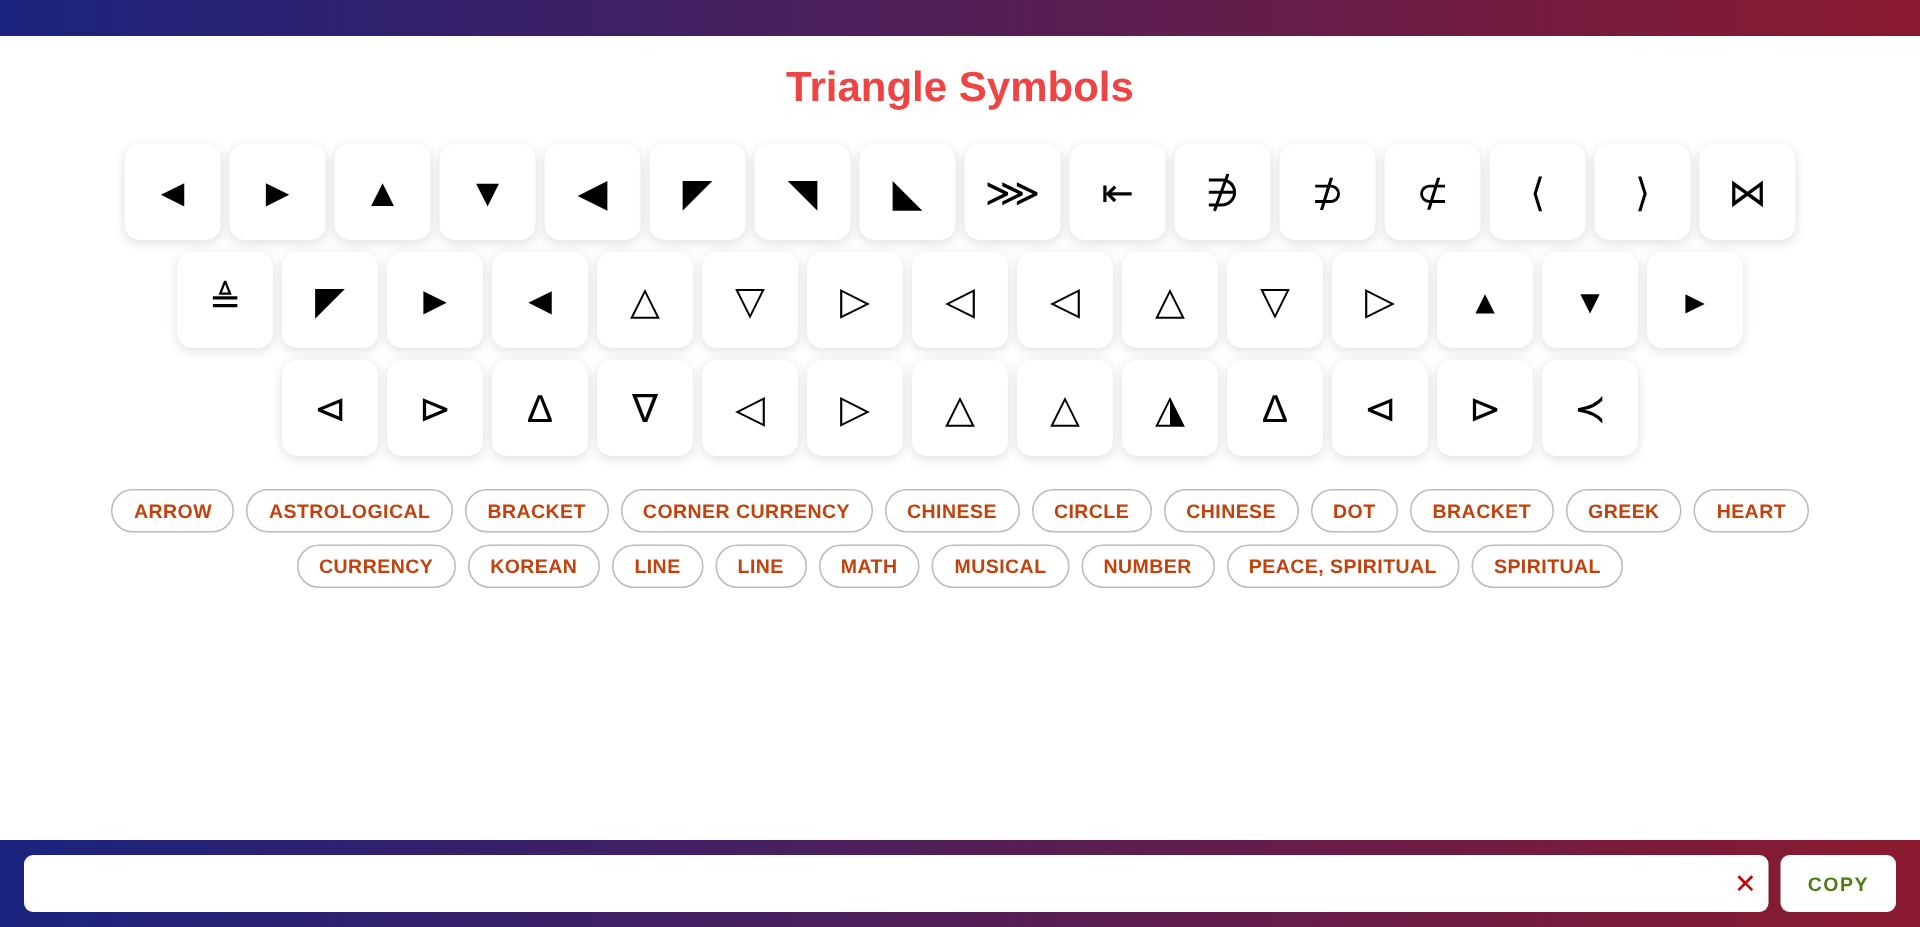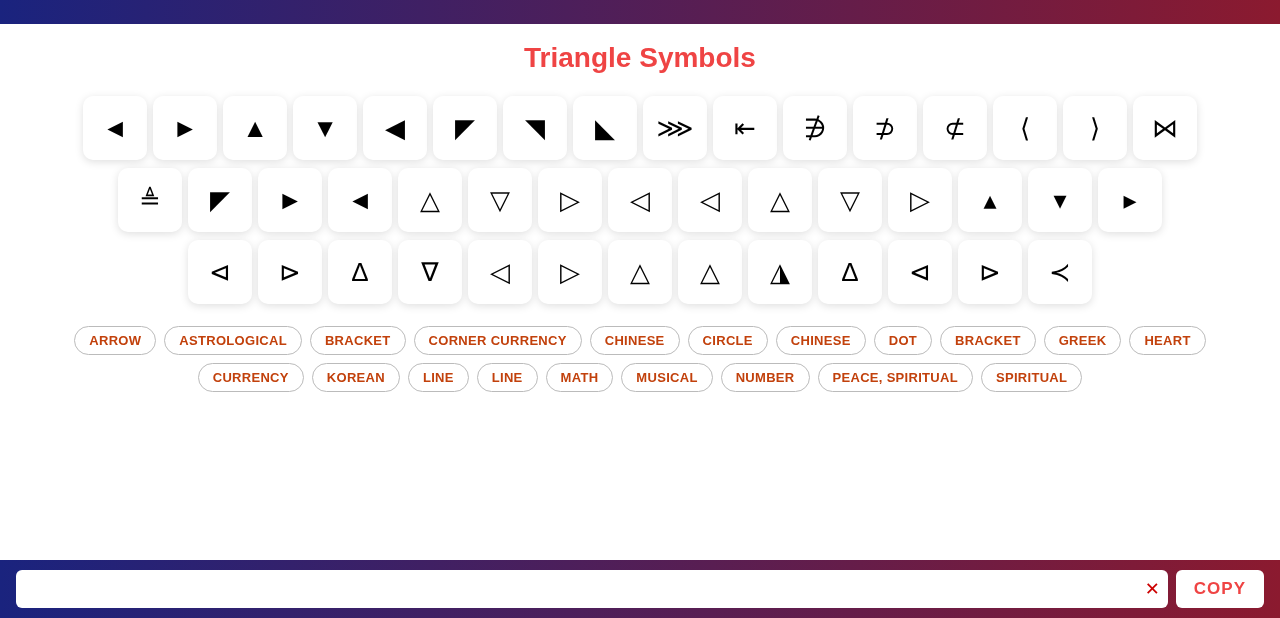--- a/index.html
+++ b/index.html
@@ -119,26 +119,26 @@
       right: 8px;
       background: none;
       border: none;
       color: #c00;
       font-size: 18px;
       cursor: pointer;
       line-height: 1;
     }
     .copy-btn {
       background: #fff;
-      color: #ef4444;
+      color: #4d7c0f;
       border: none;
       border-radius: 6px;
       padding: 0 18px;
       height: 38px;
-      font-size: 17px;
+      font-size: 13px;
       font-weight: bold;
       cursor: pointer;
       letter-spacing: 1px;
     }
   </style>
 </head>
 <body>
 
 <div class="header">
 </div>

